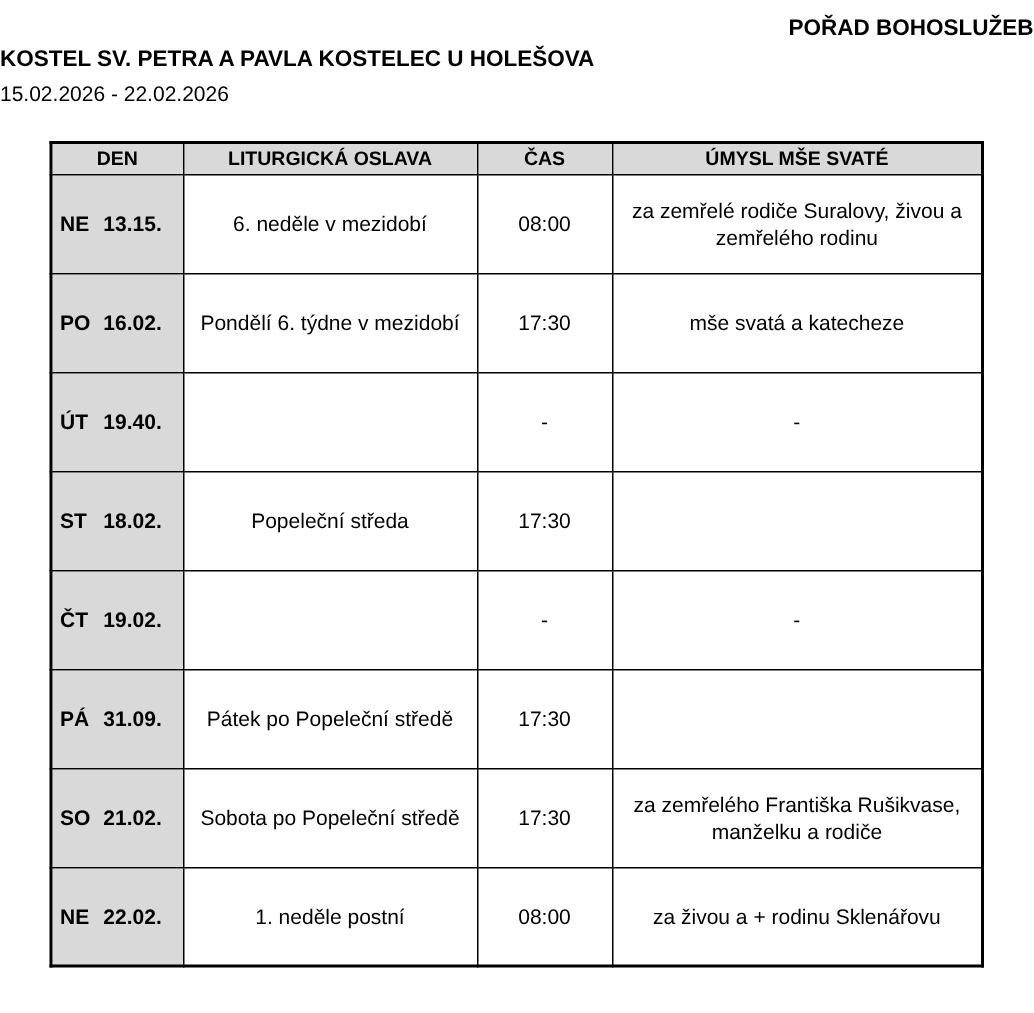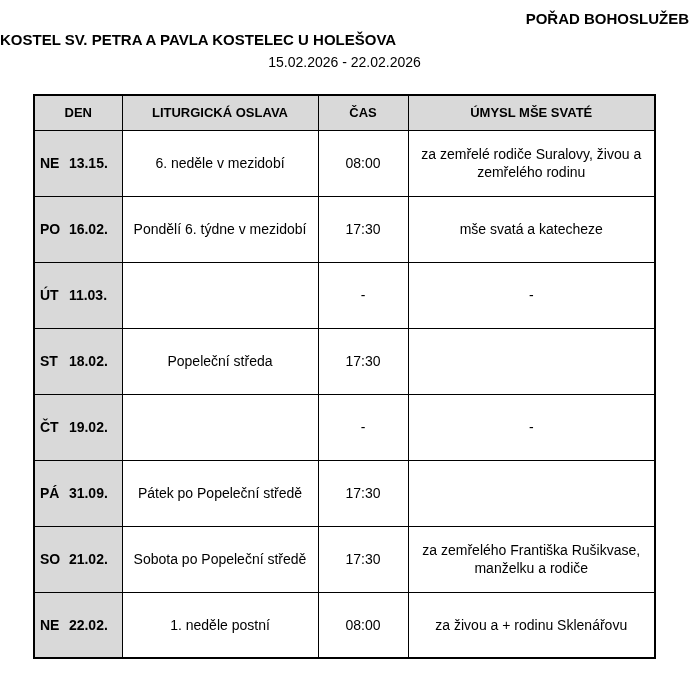--- a/index.html
+++ b/index.html
@@ -23,39 +23,39 @@
     line-height: 19px;
   }
   .doc-subtitle {
     text-align: left;
     font-weight: bold;
     font-size: 15px;
     line-height: 19px;
     margin-top: 2px;
   }
   .doc-daterange {
-    text-align: center;
+    text-align: left;
     font-size: 14px;
     line-height: 18px;
     margin-top: 4px;
   }
   table.schedule {
     border-collapse: collapse;
     table-layout: fixed;
     width: 621px;
     margin: 23px auto 0 auto;
     border: 2px solid #000;
   }
   table.schedule th,
   table.schedule td {
     border: 1px solid #000;
     overflow: hidden;
   }
   table.schedule thead tr {
-    height: 35px;
+    height: 21px;
   }
   table.schedule thead th {
     background: var(--cell-gray, #d9d9d9);
     font-weight: bold;
     font-size: 13px;
     text-align: center;
     padding: 1px 2px;
   }
   table.schedule tbody tr {
     height: 66px;
@@ -124,21 +124,21 @@
           <span class="day-date">16.02.</span>
         </td>
         <td class="celebration-cell">Pondělí 6. týdne v mezidobí</td>
         <td class="time-cell">17:30</td>
         <td class="intention-cell">mše svatá a katecheze</td>
       </tr>
 
       <tr>
         <td class="day-cell">
           <span class="day-abbrev">ÚT</span>
-          <span class="day-date">11.03.</span>
+          <span class="day-date">19.40.</span>
         </td>
         <td class="celebration-cell"></td>
         <td class="time-cell">-</td>
         <td class="intention-cell">-</td>
       </tr>
 
       <tr>
         <td class="day-cell">
           <span class="day-abbrev">ST</span>
           <span class="day-date">18.02.</span>

